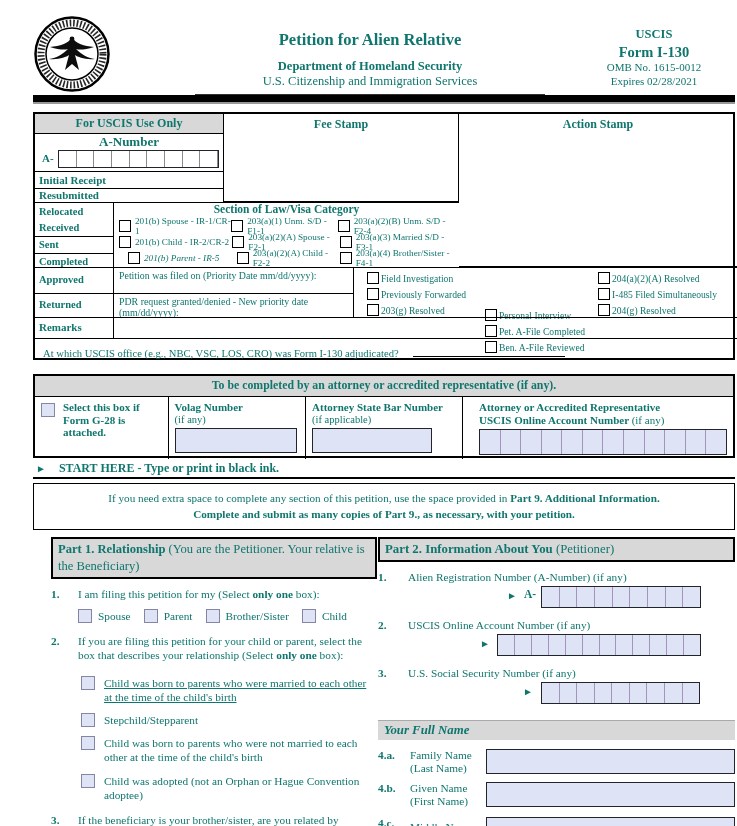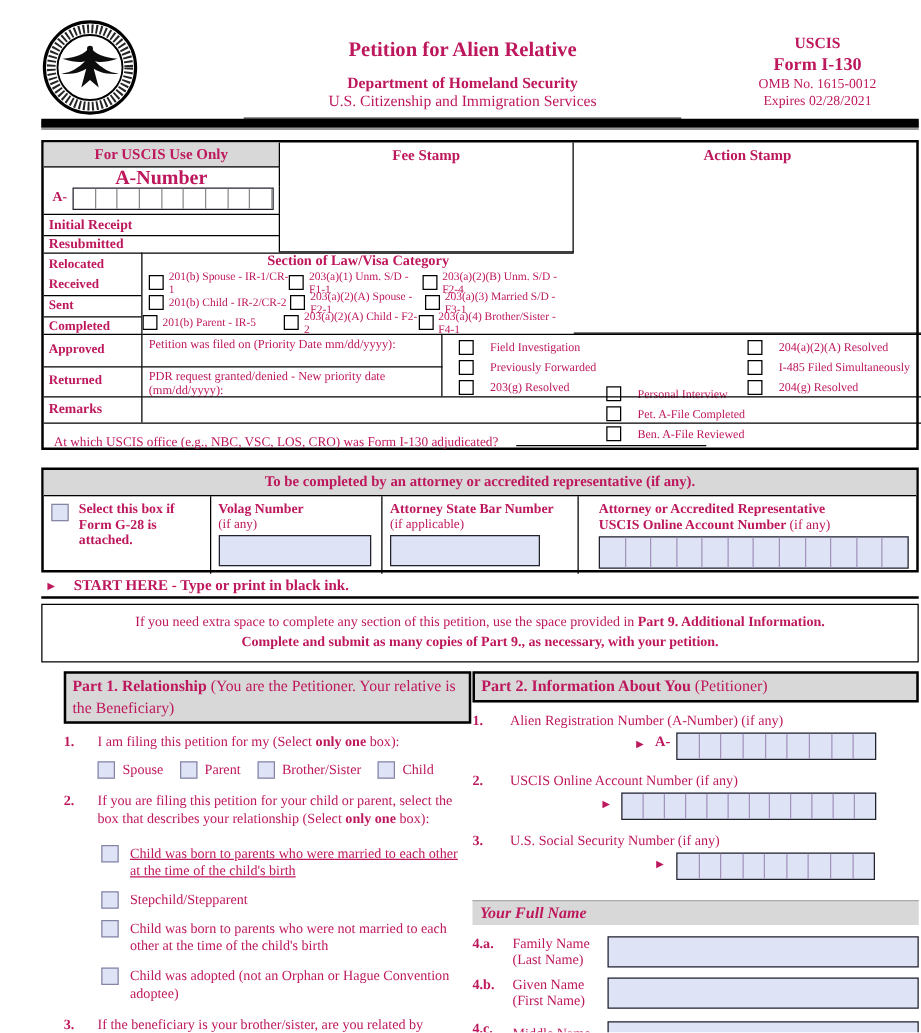--- a/index.html
+++ b/index.html
@@ -1,17 +1,17 @@
 <!DOCTYPE html>
 <html><head>
 <meta charset="utf-8">
 <style>
   html,body{margin:0;padding:0;background:#fff;}
   #page{position:relative;width:737px;height:826px;background:#fff;overflow:hidden;
-        font-family:"Liberation Serif","DejaVu Serif",serif;color:#be185d;}
+        font-family:"Liberation Serif","DejaVu Serif",serif;color:#0f766e;}
   .abs{position:absolute;box-sizing:border-box;}
   .b{font-weight:bold;}
   .ctr{text-align:center;}
   .gray{background:#d8d8d8;}
   
   .title-main{font-size:16.5px;font-weight:bold;}
   .title-sub{font-size:12.5px;font-weight:bold;margin-top:9px;}
   .title-agency{font-size:12.5px;padding-bottom:5px;border-bottom:1.5px solid #333;}
   .finfo{font-size:11px;line-height:1.25;}
   .finfo .l1{font-size:12.5px;font-weight:bold;}
@@ -33,21 +33,21 @@
   .seg.white .cell-seg{border-right:1px solid #8a8a8a;}
   .input{background:#dfe3f6;border:1.6px solid #23232e;box-sizing:border-box;}
   
   .cb{display:inline-block;width:10px;height:10px;border:1.2px solid #000;background:#fff;
       vertical-align:-1px;flex:none;}
   .cbl{display:inline-block;width:12px;height:12px;border:1px solid #8585a5;background:#dfe3f6;
       vertical-align:-2px;flex:none;}
   .lawrow{display:flex;align-items:center;font-size:9.2px;}
   .lawrow .opt{display:flex;align-items:center;gap:4px;}
   .acts{font-size:9.6px;}
-  .acts .opt{display:flex;align-items:center;gap:13px;height:16px;}
+  .acts .opt{display:flex;align-items:center;gap:2px;height:16px;}
   .smalltext{font-size:9.9px;}
   .uline{display:inline-block;width:152px;border-bottom:1.5px solid #000;height:12px;}
   
   .attbody{display:flex;height:62px;}
   .attcell{box-sizing:border-box;padding:4px 6px;font-size:11px;}
   .attlbl{font-weight:bold;line-height:1.15;font-size:11px;}
   .atthint{font-size:10.5px;}
   
   .partbox{border:2px solid #000;background:#d8d8d8;font-size:12.6px;padding:2px 5px;
            line-height:1.35;box-sizing:border-box;}
@@ -101,21 +101,21 @@
 
     <div class="abs cell gray hdr br bb" style="left:0;top:0;width:189px;height:20px;line-height:19px;">For USCIS Use Only</div>
 
     <div class="abs cell br bb hdr" style="left:189px;top:0;width:235px;height:88px;padding-top:3px;">
       <span>Fee Stamp</span>
     </div>
     <div class="abs cell bb hdr" style="left:424px;top:0;width:278px;height:153px;padding-top:3px;">
       <span>Action Stamp</span>
     </div>
 
-    <div class="abs cell br ctr b" style="left:0;top:20px;width:189px;height:15px;font-size:16px;">A-Number</div>
+    <div class="abs cell br ctr b" style="left:0;top:20px;width:189px;height:15px;font-size:13px;">A-Number</div>
     <div class="abs cell br" style="left:0;top:35px;width:189px;height:22px;">
       <span class="abs b" style="left:7px;top:3px;font-size:11px;">A-</span>
       <div class="abs seg white" style="left:23px;top:1px;width:161px;height:18px;">
           <span class="cell-seg"></span>
           <span class="cell-seg"></span>
           <span class="cell-seg"></span>
           <span class="cell-seg"></span>
           <span class="cell-seg"></span>
           <span class="cell-seg"></span>
           <span class="cell-seg"></span>
@@ -157,21 +157,21 @@
         <div class="opt" style="width:112px;">
             <span class="cb"></span>
             <span>203(a)(2)(A) Spouse - F2-1</span>
           </div>
         <div class="opt">
             <span class="cb"></span>
             <span>203(a)(3) Married  S/D - F3-1</span>
           </div>
       </div>
       <div class="lawrow" style="height:16px;">
-        <div class="opt" style="width:118px;margin-left:0;">
+        <div class="opt" style="width:118px;margin-left:14px;font-style:italic;">
             <span class="cb"></span>
             <span>201(b) Parent - IR-5</span>
           </div>
         <div class="opt" style="width:112px;">
             <span class="cb"></span>
             <span>203(a)(2)(A) Child - F2-2</span>
           </div>
         <div class="opt">
             <span class="cb"></span>
             <span>203(a)(4) Brother/Sister - F4-1</span>

